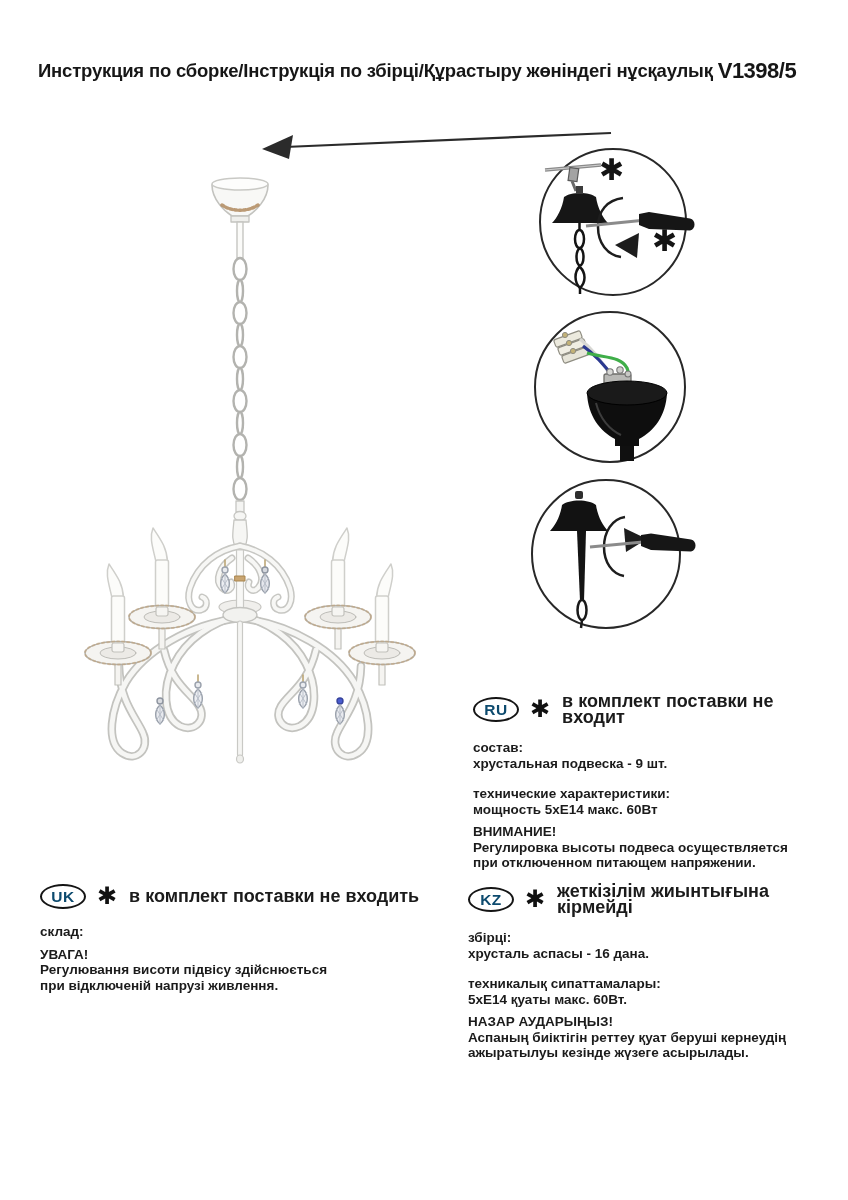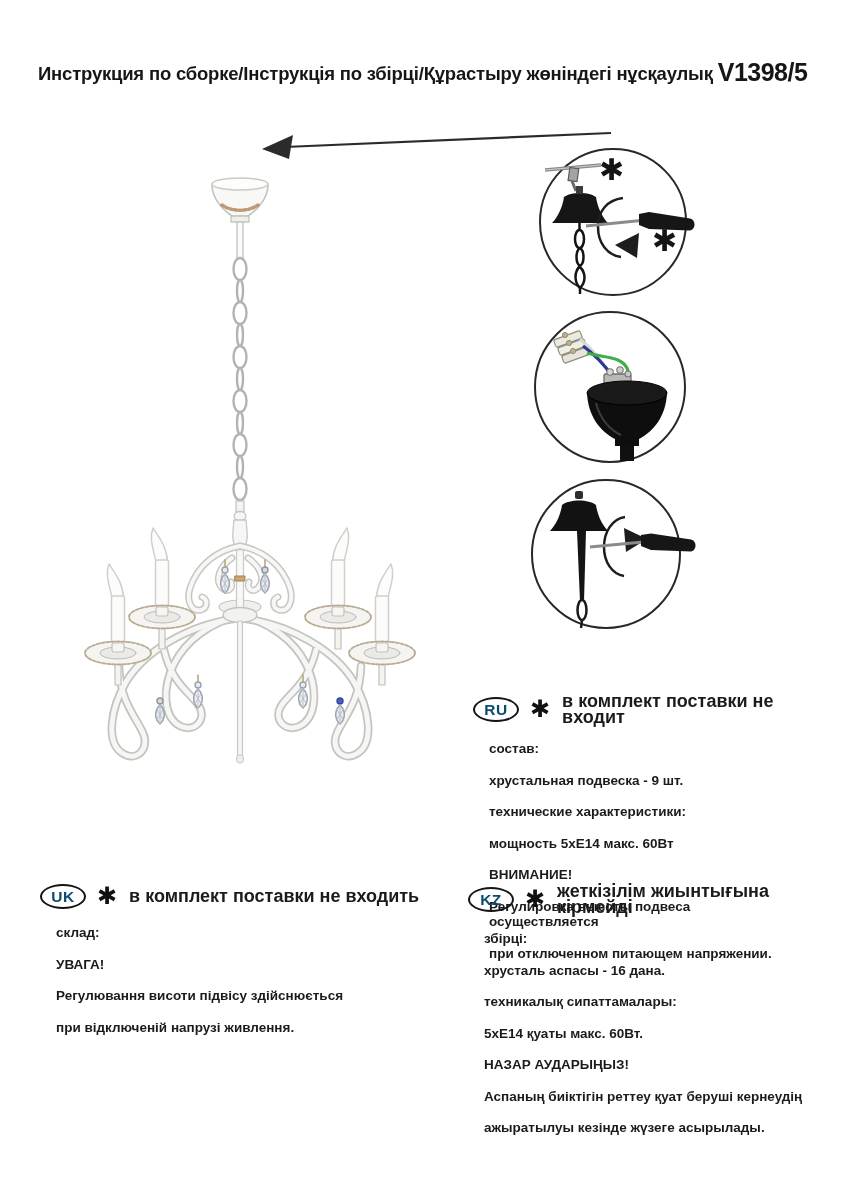--- a/index.html
+++ b/index.html
@@ -4,27 +4,27 @@
 <style>
   html,body{margin:0;padding:0;background:#ffffff;}
   .page{
     position:relative;width:848px;height:1200px;background:#ffffff;overflow:hidden;
     font-family:"Liberation Sans",sans-serif;color:#1c1c1c;
   }
   .title{
     position:absolute;left:38px;top:58px;width:800px;white-space:nowrap;
     font-size:18.5px;font-weight:bold;letter-spacing:-0.2px;color:#161616;
   }
-  .title .model{font-size:25px;vertical-align:-1px;letter-spacing:-0.5px;}
+  .title .model{font-size:22px;vertical-align:-1px;letter-spacing:-0.5px;}
   .fig{position:absolute;}
   .arrow-svg{left:253px;top:116px;width:372px;height:44px;}
   .chandelier-svg{left:60px;top:160px;width:410px;height:630px;}
   .steps-svg{left:520px;top:135px;width:185px;height:505px;}
   .sec{position:absolute;font-weight:bold;font-size:13.5px;line-height:15.5px;color:#1b1b1b;}
-  .sec p{margin:16px;}
+  .sec p{margin:0;}
   .hdr{display:flex;align-items:center;gap:11px;}
   .badge{
     box-sizing:border-box;min-width:46px;height:25px;padding:0 5px;
     border:2.5px solid #141414;border-radius:50%;
     display:flex;align-items:center;justify-content:center;
     font-size:15.5px;font-weight:bold;letter-spacing:0.5px;color:#0c4a6e;
   }
   .ast{
     font-family:"DejaVu Sans",sans-serif;font-size:24px;line-height:1;
     color:#111;transform:translateY(-1px);

